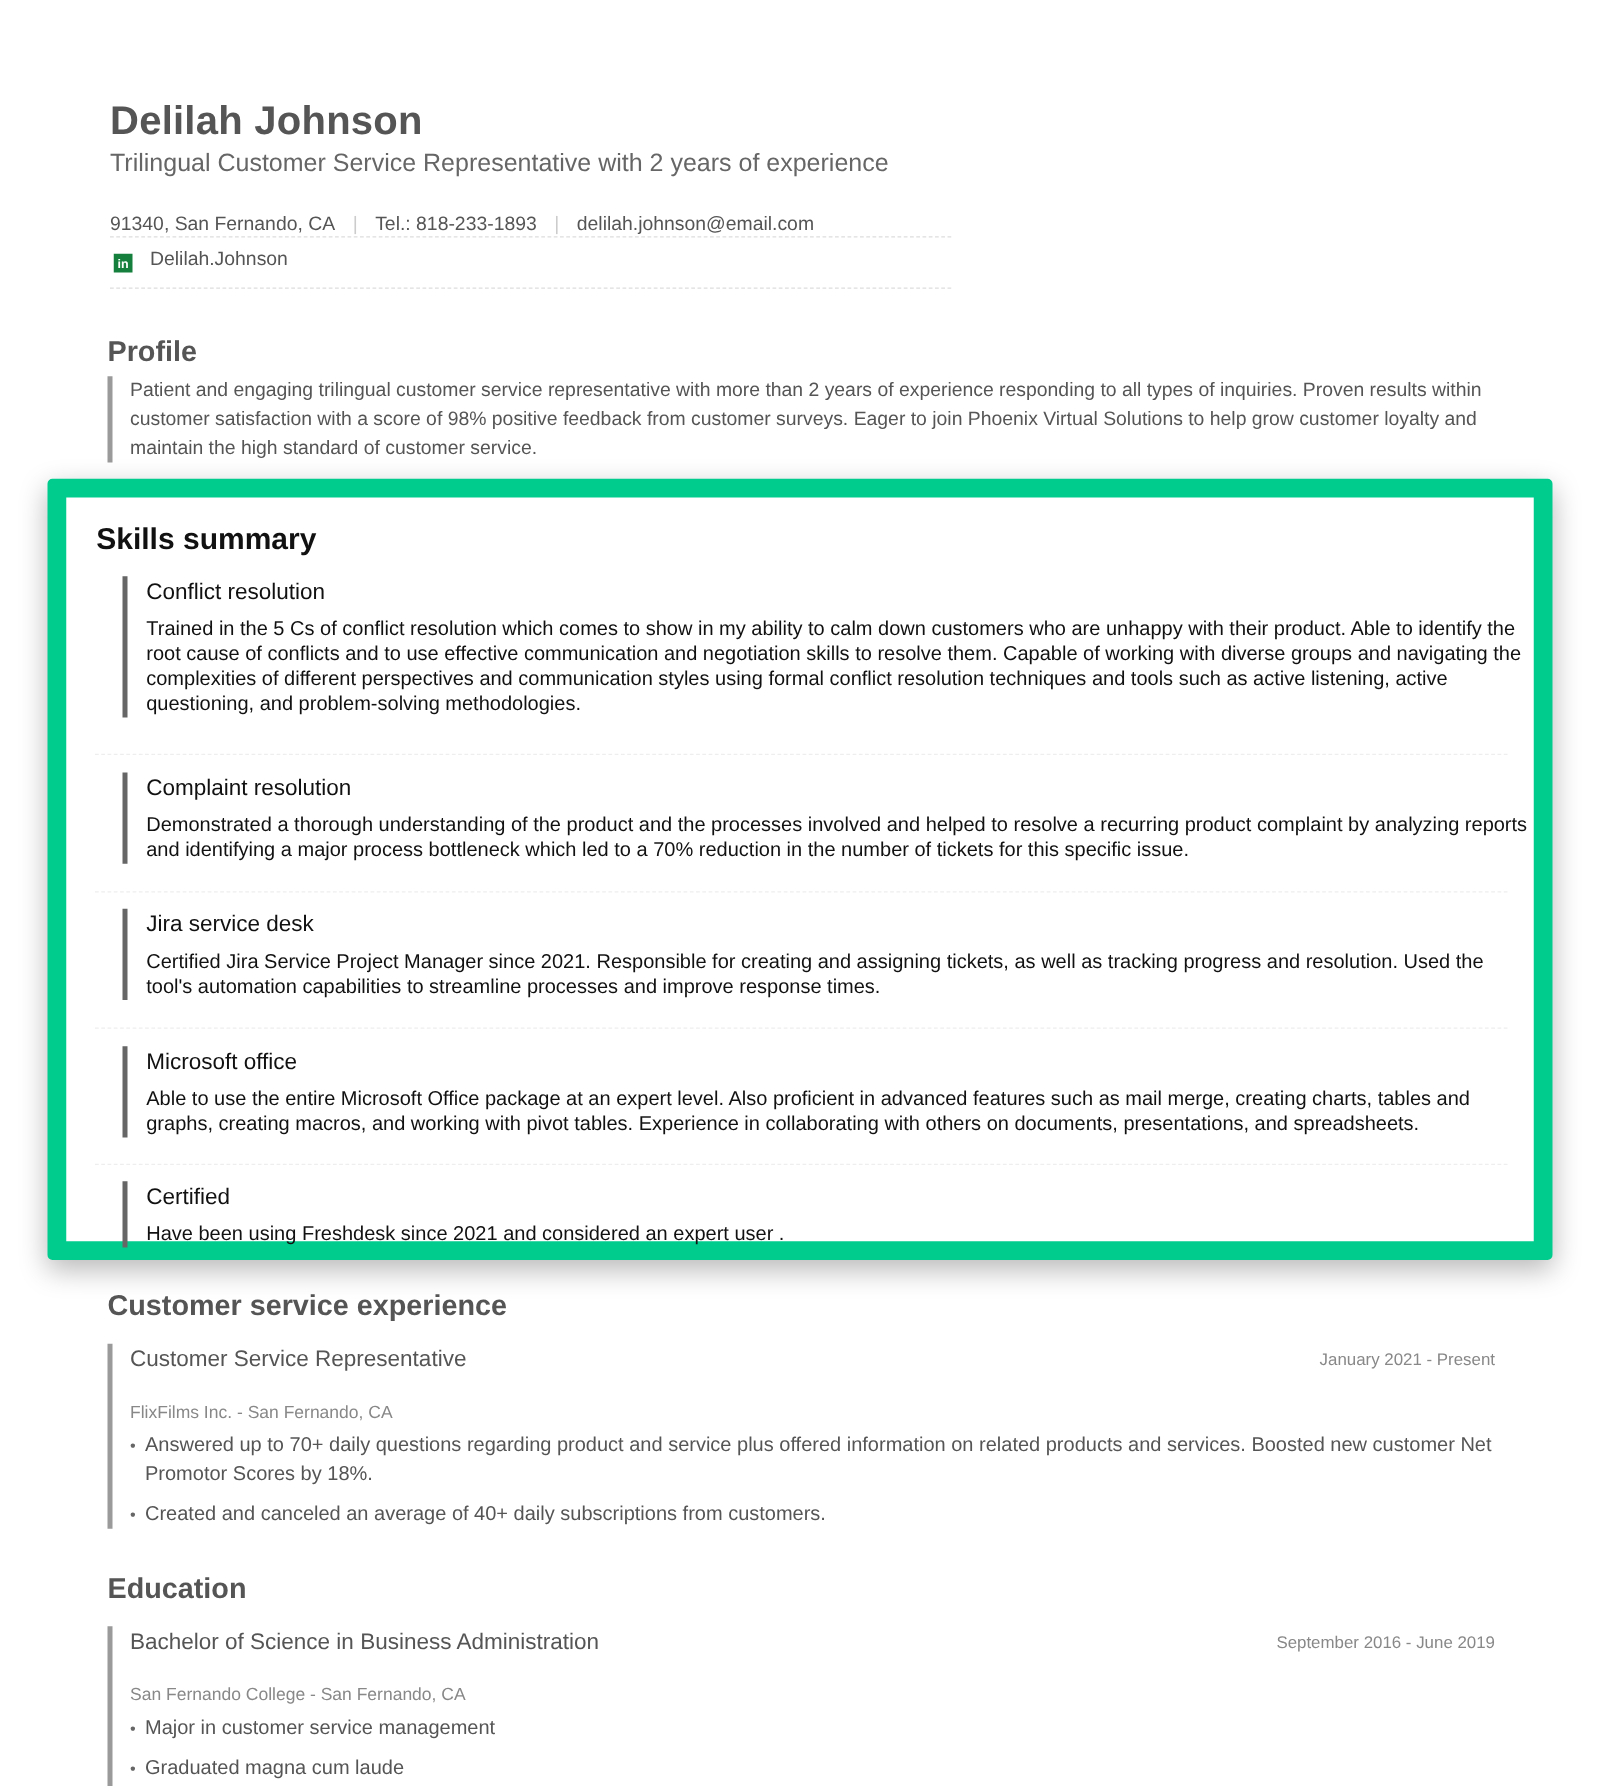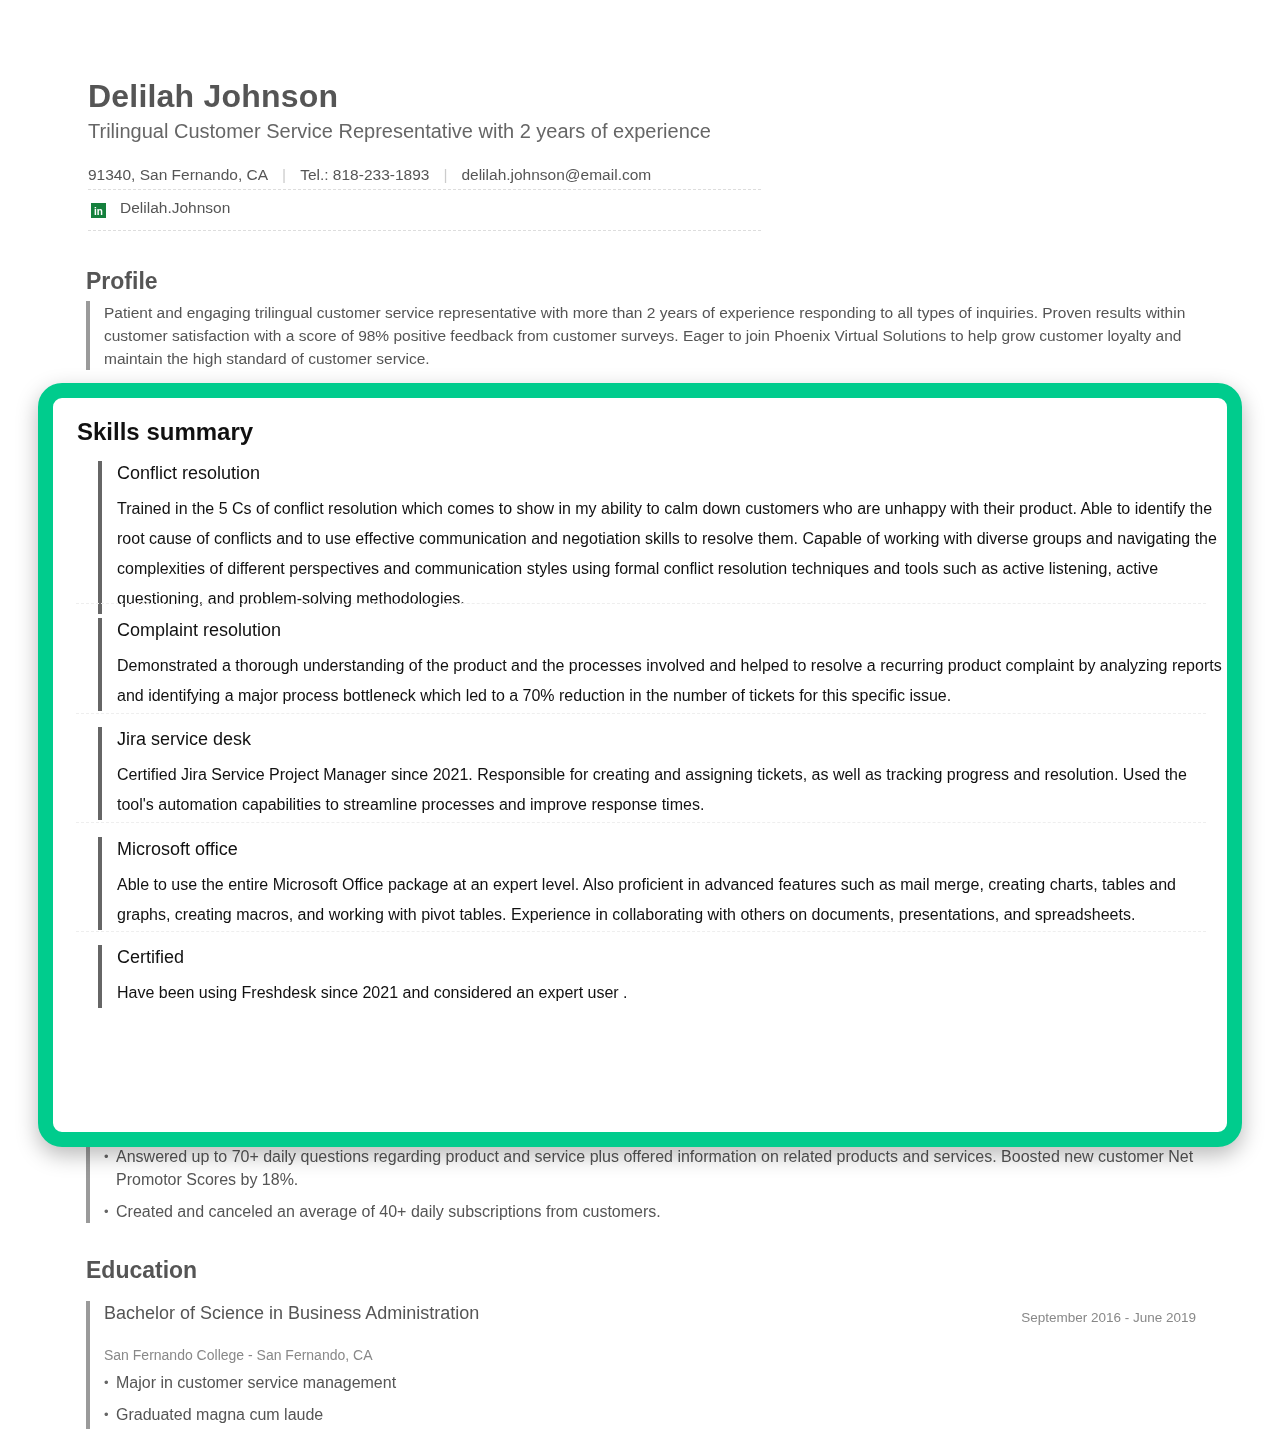--- a/index.html
+++ b/index.html
@@ -4,42 +4,42 @@
   <style>
     * { box-sizing: border-box; margin: 0; padding: 0; }
     html, body { width: 1280px; height: 1429px; background: #ffffff; overflow: hidden; }
     body { font-family: "Liberation Sans", "DejaVu Sans", sans-serif; color: #555; position: relative; }
 
     .page { position: absolute; left: 0; top: 0; width: 1280px; height: 1429px; }
 
     
     .name { position: absolute; left: 88px; top: 78px; font-size: 32px; font-weight: bold; color: #555; letter-spacing: 0.2px; }
     .headline { position: absolute; left: 88px; top: 120px; font-size: 20px; color: #666; }
-    .contact-row { position: absolute; left: 88px; top: 160px; width: 673px; height: 30px; font-size: 15.5px; color: #555; border-bottom: 1px dashed #ddd; display: flex; align-items: center; }
+    .contact-row { position: absolute; left: 88px; top: 160px; width: 673px; height: 30px; font-size: 15.5px; color: #555; border-bottom: 1px dashed #ddd; display: flex; align-items: flex-end; }
     .contact-row .sep { color: #ccc; margin: 0 14px; }
     .social-row { position: absolute; left: 88px; top: 199px; width: 673px; height: 32px; font-size: 15.5px; color: #555; border-bottom: 1px dashed #ddd; display: flex; align-items: flex-start; }
     .li-icon { width: 15px; height: 15px; background: #15803d; color: #fff; font-size: 10px; font-weight: bold; display: inline-flex; align-items: flex-end; justify-content: center; margin: 4px 14px 0 3px; line-height: 1; padding-bottom: 1px; }
 
     
     .section-title { position: absolute; left: 86px; font-size: 23px; font-weight: bold; color: #555; }
 
     .profile-block { position: absolute; left: 86px; top: 301px; width: 1110px; border-left: 4px solid #9a9a9a; padding-left: 14px; font-size: 15.5px; line-height: 23px; color: #555; }
 
     
-    .highlight { position: absolute; left: 38px; top: 383px; width: 1204px; height: 764px; border: 15px solid #00cc8d; border-radius: 24px; background: #fff; box-shadow: 0 8px 22px rgba(0,0,0,0.28); z-index: 5; }
+    .highlight { position: absolute; left: 38px; top: 383px; width: 1204px; height: 625px; border: 15px solid #00cc8d; border-radius: 4px; background: #fff; box-shadow: 0 8px 22px rgba(0,0,0,0.28); z-index: 5; }
     .skills-title { position: absolute; left: 24px; top: 20px; font-size: 24px; font-weight: bold; color: #111; }
     .skill { position: absolute; left: 23px; width: 1130px; border-left: 4px solid #666; padding-left: 15px; margin-left: 22px; }
     .skill-name { font-size: 18px; color: #111; line-height: 24px; margin-bottom: 9px; }
-    .skill-desc { font-size: 16px; line-height: 30px; color: #111; }
+    .skill-desc { font-size: 16px; line-height: 20px; color: #111; }
     .skill-divider { position: absolute; left: 23px; width: 1130px; border-top: 1px dashed #eee; }
 
     
     .exp-title { top: 1031px; z-index: 1; }
     .entry { position: absolute; left: 86px; width: 1110px; border-left: 4px solid #9a9a9a; padding-left: 14px; }
-    .entry-head { display: flex; justify-content: space-between; align-items: flex-end; }
+    .entry-head { display: flex; justify-content: space-between; align-items: center; }
     .entry-role { font-size: 18px; color: #555; line-height: 24px; }
     .entry-date { font-size: 13.5px; color: #888; margin-top: 0px; }
     .entry-org { font-size: 14px; color: #888; margin-top: 20px; line-height: 20px; }
     .bullets { list-style: none; margin-top: 6px; }
     .bullets li { font-size: 16px; color: #555; line-height: 23px; padding-left: 12px; position: relative; margin-bottom: 9px; }
     .bullets li::before { content: "•"; position: absolute; left: 0; color: #666; font-size: 13px; }
   </style>
 </head>
 <body>
 

